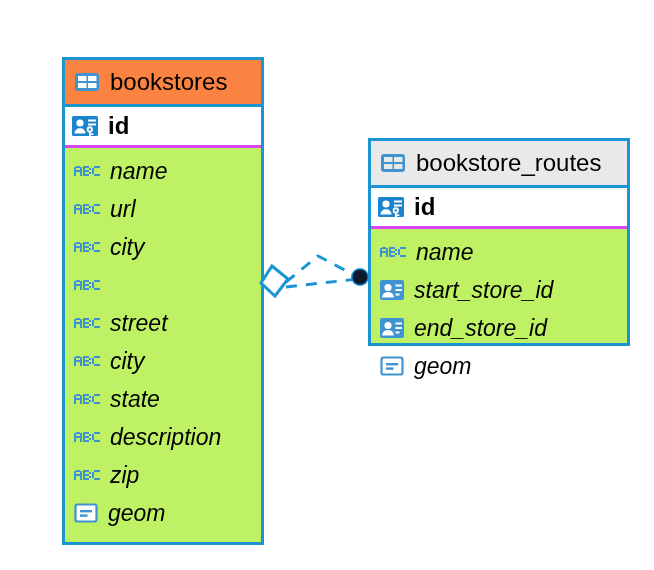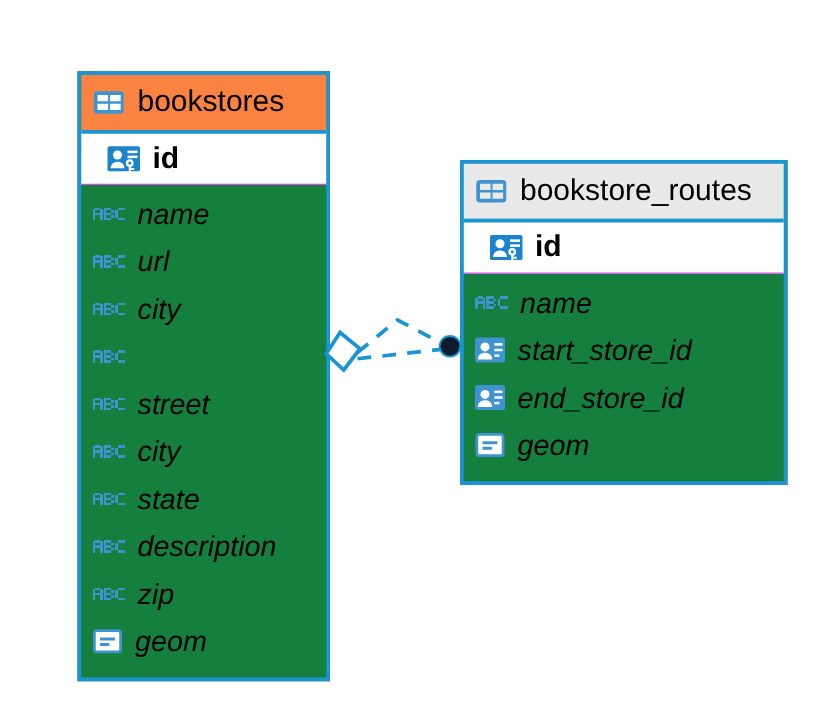--- a/index.html
+++ b/index.html
@@ -19,21 +19,21 @@
   .canvas {
     position: absolute;
     inset: 0;
   }
 
   
   .entity {
     position: absolute;
     box-sizing: border-box;
     border: 3px solid #1b94d4;
-    background: #15803d;
+    background: #bef264;
   }
 
   .entity-header {
     display: flex;
     align-items: center;
     box-sizing: border-box;
     height: 44px;
     padding: 0 8px;
     gap: 9px;
   }
@@ -45,24 +45,24 @@
     color: #000000;
     line-height: 1;
     white-space: nowrap;
   }
 
   .pk-row {
     display: flex;
     align-items: center;
     box-sizing: border-box;
     height: 44px;
-    padding: 0 20px;
+    padding: 0 6px;
     gap: 9px;
     border-top: 3px solid #1b94d4;
-    border-bottom: 1px solid #d946ef;
+    border-bottom: 3px solid #d946ef;
     background: #ffffff;
   }
   .pk-label {
     font-size: 24px;
     font-weight: bold;
     color: #000000;
     line-height: 1;
     white-space: nowrap;
   }
 
@@ -361,21 +361,21 @@
             <rect x="7" y="10" width="12" height="2.4" fill="#3f93d0"></rect>
             <rect x="7" y="14.4" width="7.5" height="2.4" fill="#3f93d0"></rect>
           </svg>
         </span>
         <span class="field-label">geom</span>
       </div>
 
     </div>
   </div>
 
-  <div class="entity" style="left:368px; top:128px; width:262px; height:260px;">
+  <div class="entity" style="left:368px; top:138px; width:262px; height:208px;">
 
     <div class="entity-header accent-grey">
       <span class="icon icon-table">
         <svg viewBox="0 0 28 28" xmlns="http://www.w3.org/2000/svg">
           <rect x="2" y="5" width="24" height="18" rx="3" ry="3" fill="#3f93d0"></rect>
           <rect x="5" y="8" width="8.5" height="5" fill="#e9e9e9"></rect>
           <rect x="15" y="8" width="8.5" height="5" fill="#e9e9e9"></rect>
           <rect x="5" y="15" width="8.5" height="5" fill="#e9e9e9"></rect>
           <rect x="15" y="15" width="8.5" height="5" fill="#e9e9e9"></rect>
         </svg>

